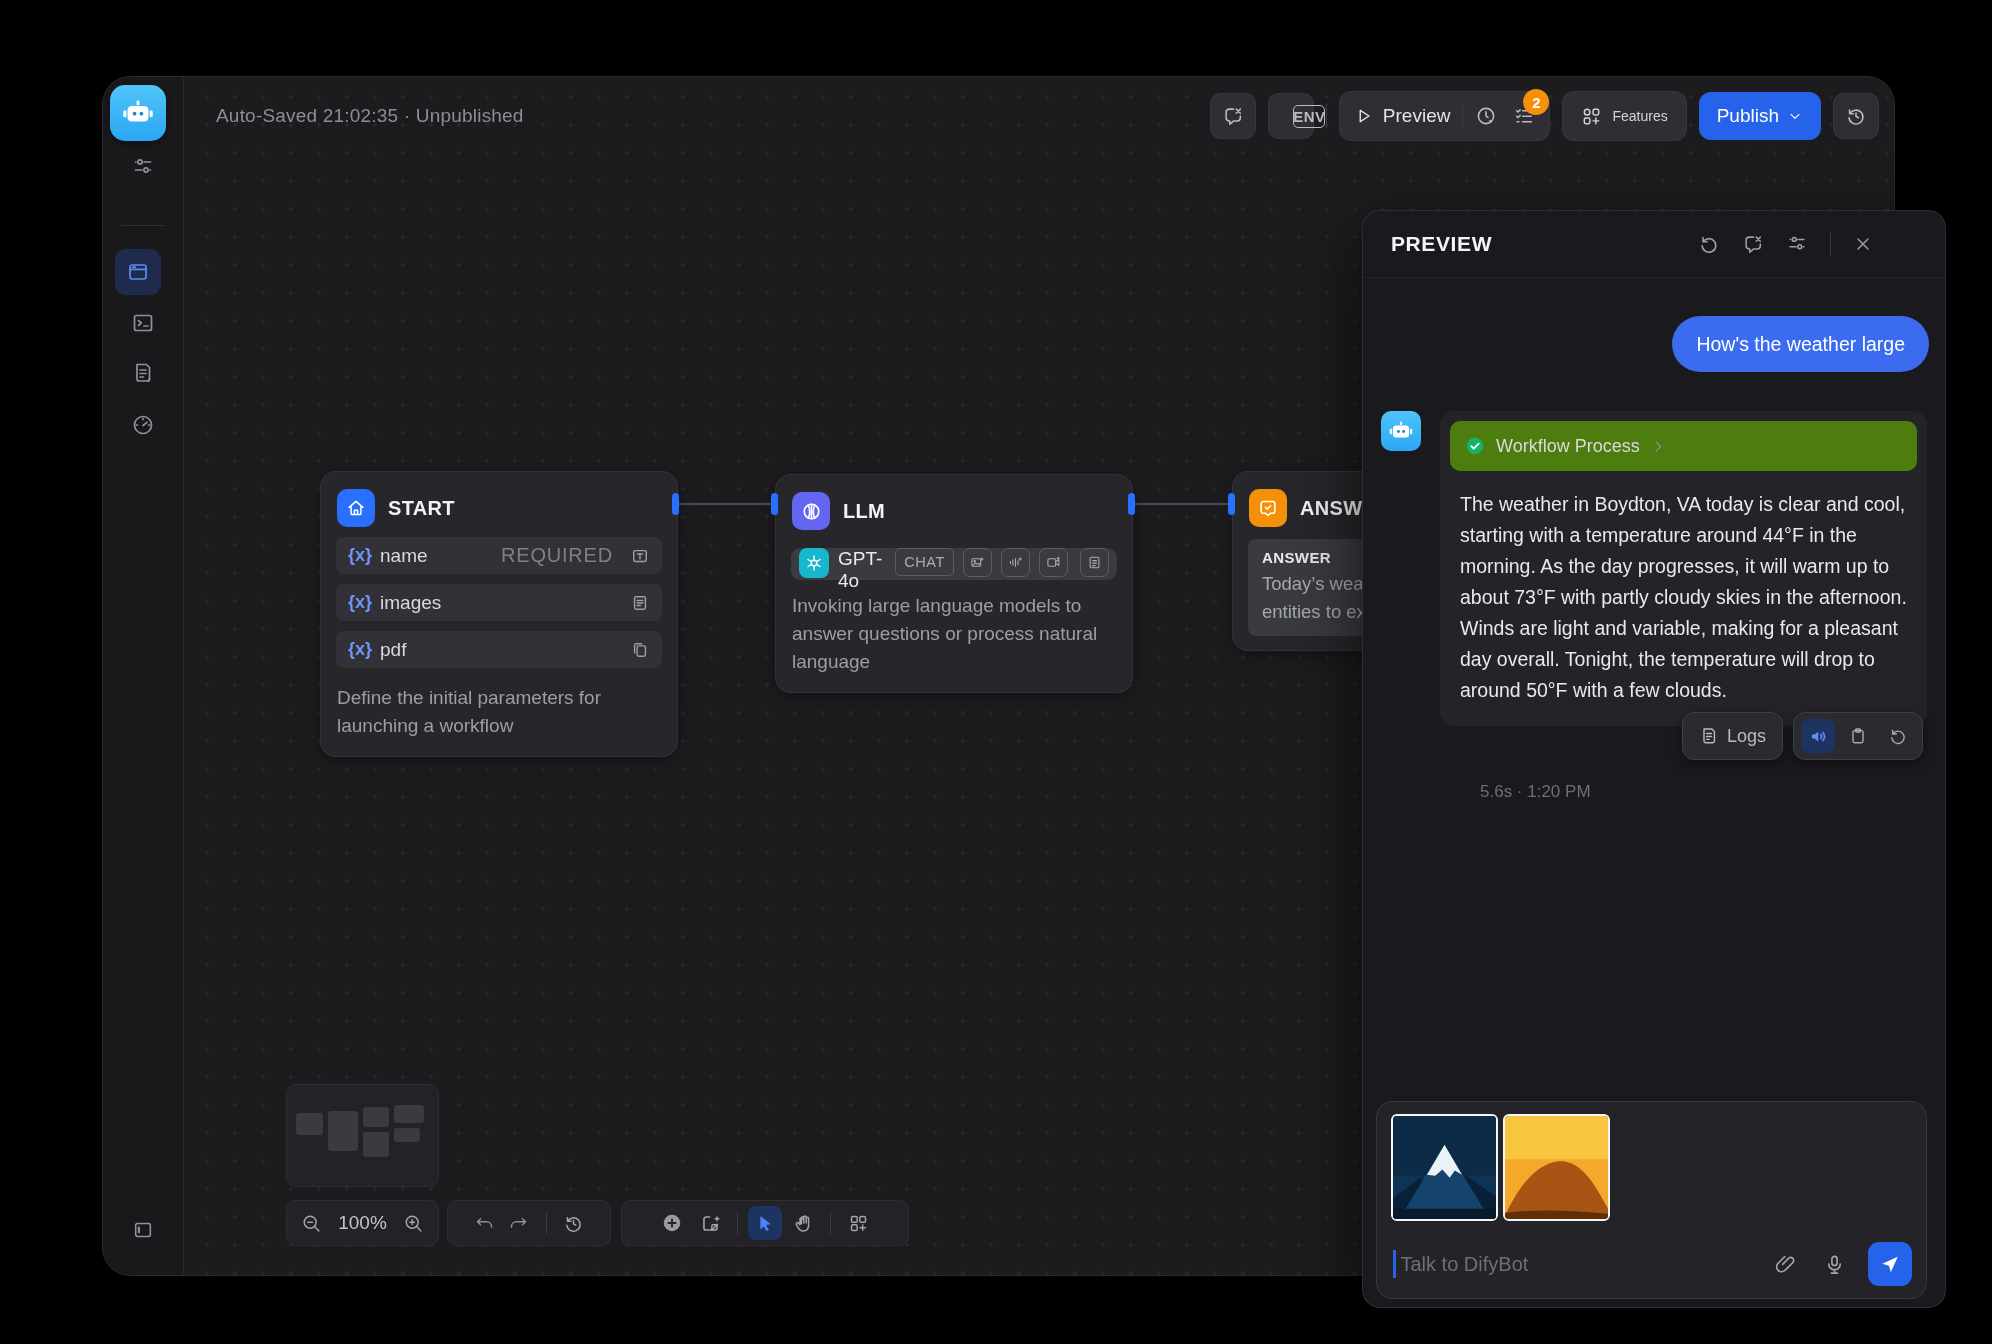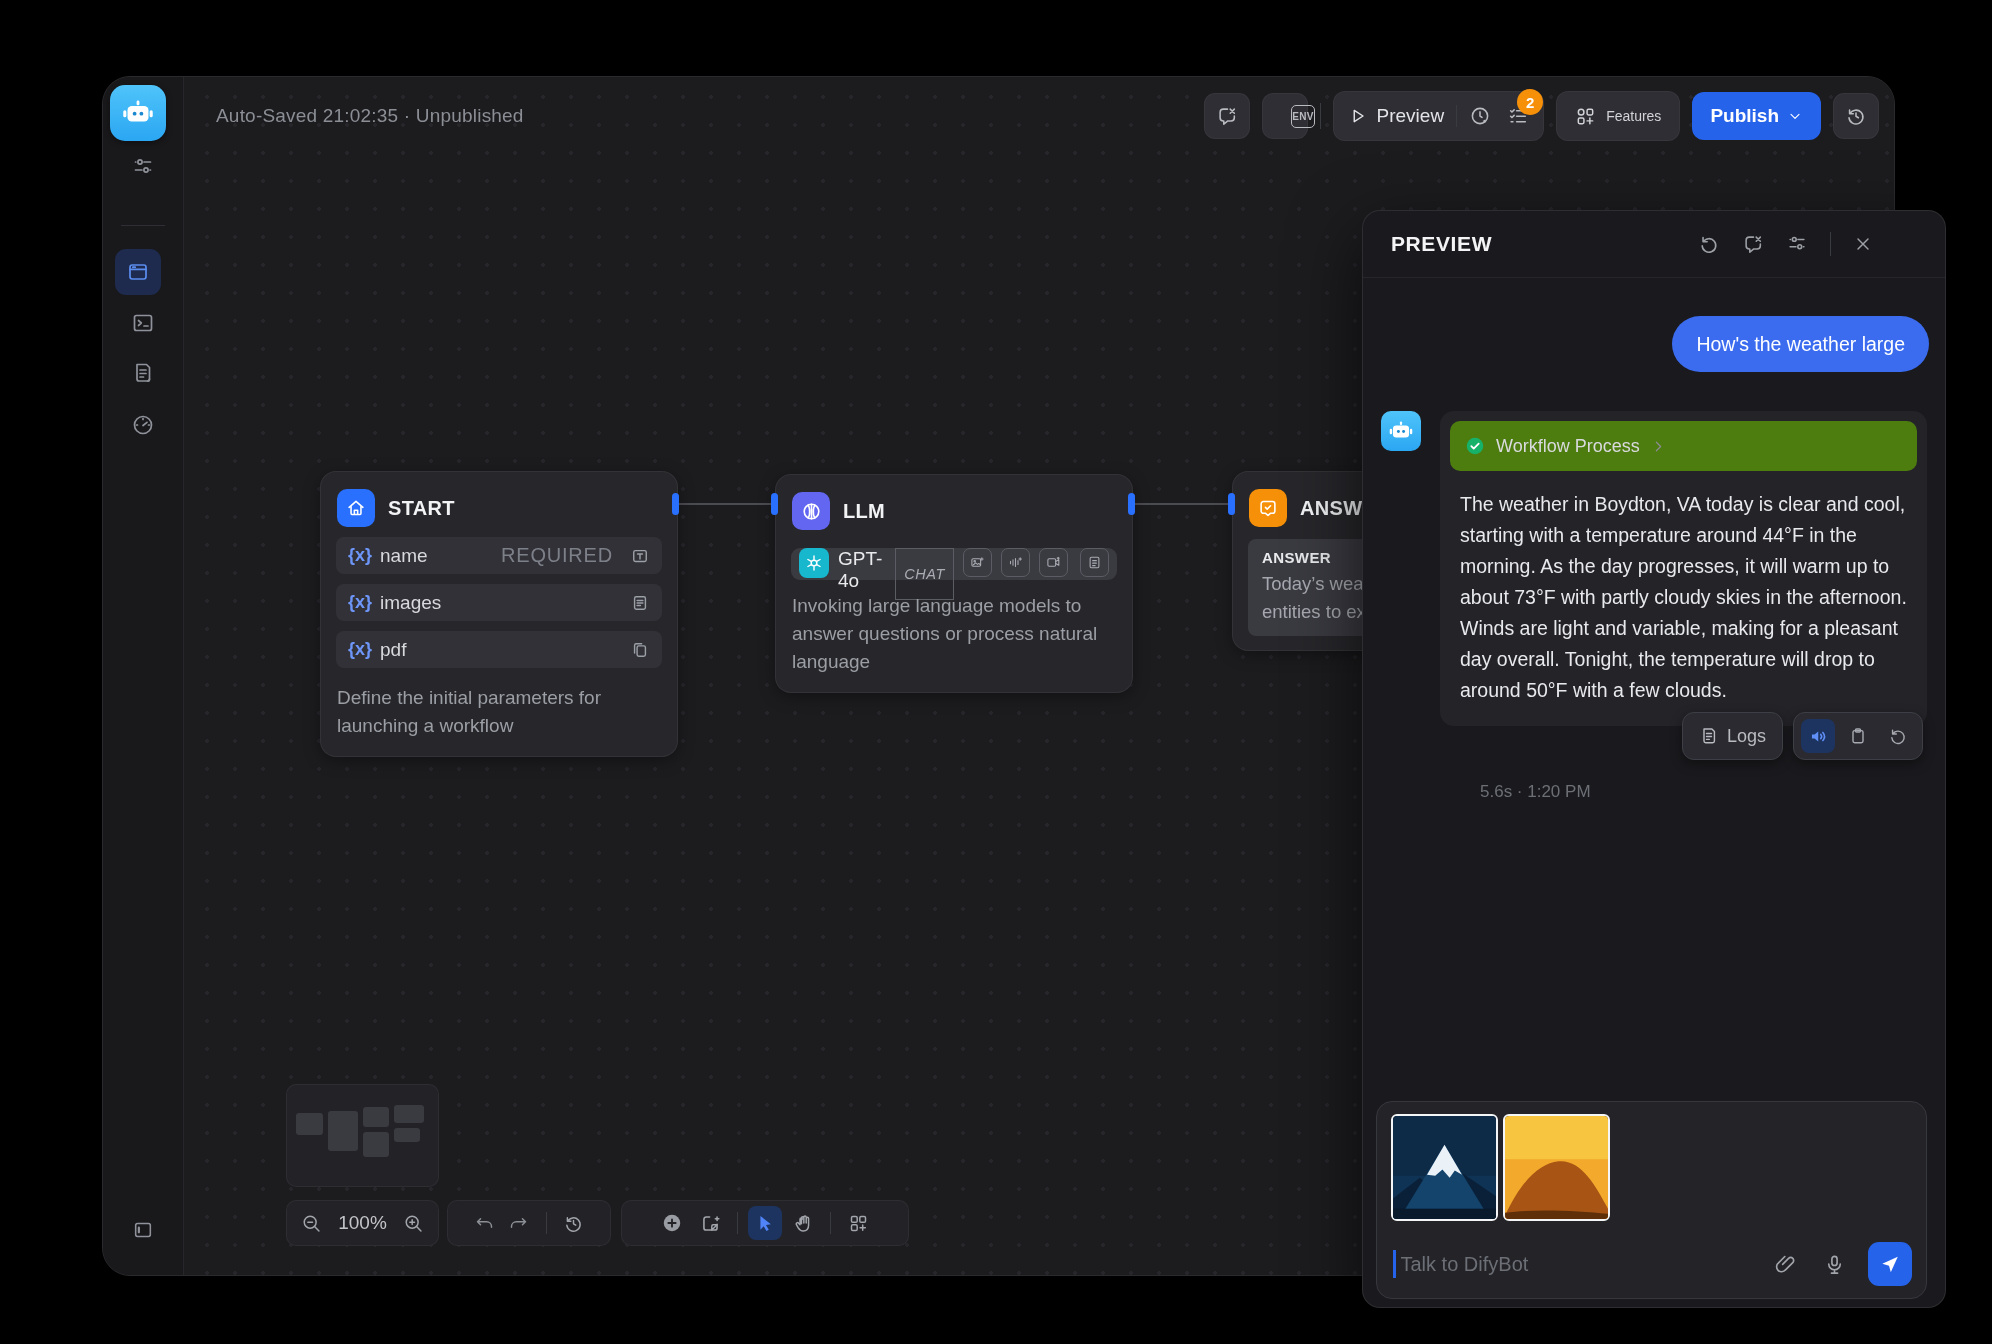--- a/index.html
+++ b/index.html
@@ -27,53 +27,53 @@
   .canvas{position:absolute;left:80px;top:0;right:0;bottom:0;background:#1C1C1F;
     background-image:radial-gradient(circle,#26262B 1.6px,transparent 1.7px);
     background-size:28px 28px;background-position:10px 6px;}
 
   .autosave{position:absolute;left:33px;top:28px;font-size:19px;color:#8B8E95;letter-spacing:.2px;}
 
   .topbar{position:absolute;right:15px;top:14px;display:flex;align-items:center;gap:12px;z-index:5;}
   .sqbtn{width:44px;height:44px;border-radius:11px;background:#2E2E34;border:1px solid rgba(255,255,255,.04);
     display:flex;align-items:center;justify-content:center;color:#B9BBC1;cursor:pointer;}
   .envbox{width:30px;height:21px;border:1.7px solid #B9BBC1;border-radius:5px;display:flex;align-items:center;justify-content:center;
-    font-size:10px;font-weight:bold;letter-spacing:.4px;color:#B9BBC1;margin-left:37px;}
+    font-size:15px;font-weight:bold;letter-spacing:.4px;color:#B9BBC1;margin-left:37px;}
   .tb-divider{width:1px;height:26px;background:#3A3A41;}
   .preview-group{height:48px;border-radius:12px;background:#2E2E34;border:1px solid rgba(255,255,255,.04);
     display:flex;align-items:center;padding:0 14px;gap:12px;}
   .pg-main{display:flex;align-items:center;gap:9px;color:#E3E4E7;font-size:19px;cursor:pointer;}
   .pg-icons{display:flex;align-items:center;gap:16px;color:#B9BBC1;}
   .badge-wrap{position:relative;cursor:pointer;}
   .badge{position:absolute;top:-16px;right:-14px;min-width:26px;height:26px;border-radius:13px;background:#F79009;
     color:#fff;font-size:15px;font-weight:bold;display:flex;align-items:center;justify-content:center;}
   .features-btn{height:48px;border-radius:12px;background:#2E2E34;border:1px solid rgba(255,255,255,.04);
     display:flex;align-items:center;gap:10px;padding:0 18px;color:#D2D3D7;font-size:14px;cursor:pointer;}
   .publish-btn{height:48px;border-radius:12px;background:#2563EB;display:flex;align-items:center;gap:8px;
-    padding:0 18px;color:#fff;font-size:19px;font-weight:700;cursor:pointer;}
+    padding:0 18px;color:#fff;font-size:19px;font-weight:400;cursor:pointer;}
 
   
   .node{position:absolute;background:#27272B;border:1px solid rgba(255,255,255,.06);border-radius:16px;
     box-shadow:0 4px 16px rgba(0,0,0,.35);z-index:2;cursor:pointer;}
   .node-head{display:flex;align-items:center;gap:13px;padding:17px 16px 10px 16px;}
   .node-icon{width:38px;height:38px;border-radius:10px;display:flex;align-items:center;justify-content:center;color:#fff;}
   .node-title{font-size:20px;font-weight:bold;color:#F2F3F5;letter-spacing:.3px;}
   .vrow{height:37px;margin:0 15px 10px 15px;background:#313137;border-radius:8px;display:flex;align-items:center;
     padding:0 12px;gap:8px;}
   .vx{color:#6E96F8;font-weight:bold;font-size:18px;}
   .vname{font-size:19px;color:#D8D9DD;flex:1;}
   .vreq{font-size:20px;color:#7D8089;letter-spacing:.8px;margin-right:9px;}
   .vtype{color:#9CA0A7;}
   .node-desc{padding:6px 16px 16px 16px;font-size:19px;line-height:28px;color:#9B9EA5;}
   .model-row{height:32px;margin:8px 15px 6px 15px;background:#3A3A41;border-radius:9px;display:flex;align-items:flex-start;
     padding:0 8px;gap:9px;}
   .model-icon{width:30px;height:30px;border-radius:8px;background:#17B8CE;display:flex;align-items:center;justify-content:center;}
   .model-name{font-size:19px;color:#E9EAEC;flex:1;}
-  .chat-chip{height:26px;border:1.4px solid #5C5C64;border-radius:0;padding:12px 8px;display:flex;align-items:center;
-    font-size:14.5px;color:#ABADB4;letter-spacing:.6px;font-style:italic;}
+  .chat-chip{height:26px;border:1.4px solid #5C5C64;border-radius:5px;padding:0 8px;display:flex;align-items:center;
+    font-size:14.5px;color:#ABADB4;letter-spacing:.6px;}
   .mini-chip{width:27px;height:27px;border:1.4px solid #5C5C64;border-radius:7px;display:flex;align-items:center;
     justify-content:center;color:#ABADB4;}
   .ans-box{margin:2px 15px 14px 15px;background:#3A3A41;border-radius:8px;padding:10px 14px;overflow:hidden;}
   .ans-label{font-size:15px;font-weight:bold;color:#E9EAEC;letter-spacing:.4px;margin-bottom:4px;}
   .ans-text{font-size:18.5px;line-height:28px;color:#A6A8AF;white-space:nowrap;}
   .edge{position:absolute;height:2px;background:#4B4B52;z-index:1;}
   .handle{position:absolute;width:7px;height:22px;border-radius:3.5px;background:#2970FF;z-index:3;}
 
   
   .minimap{position:absolute;left:103px;top:1007px;width:151px;height:101px;background:#222227;

